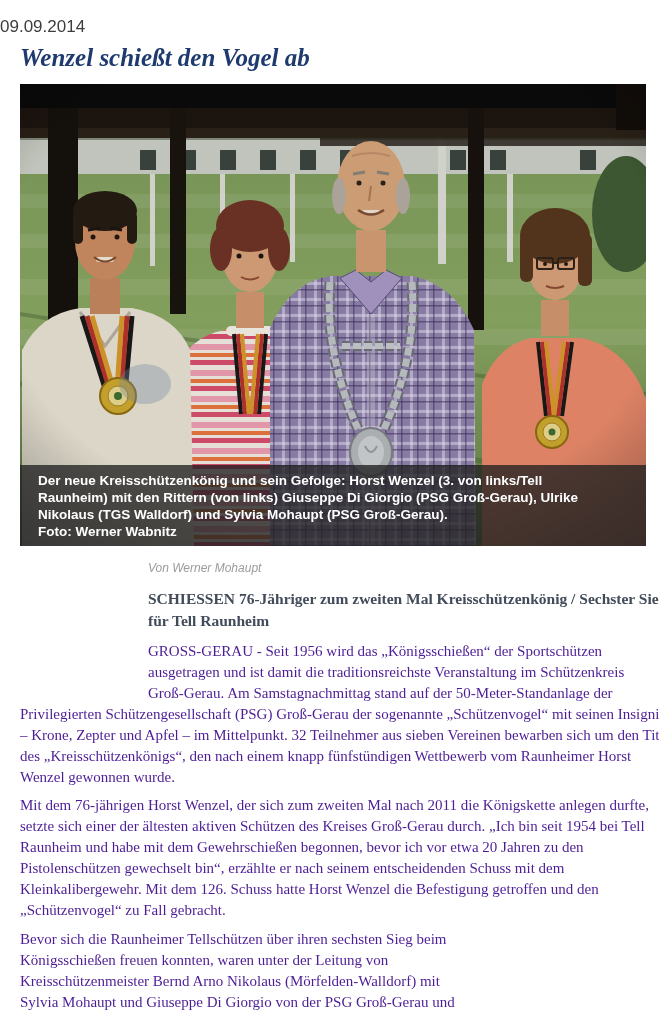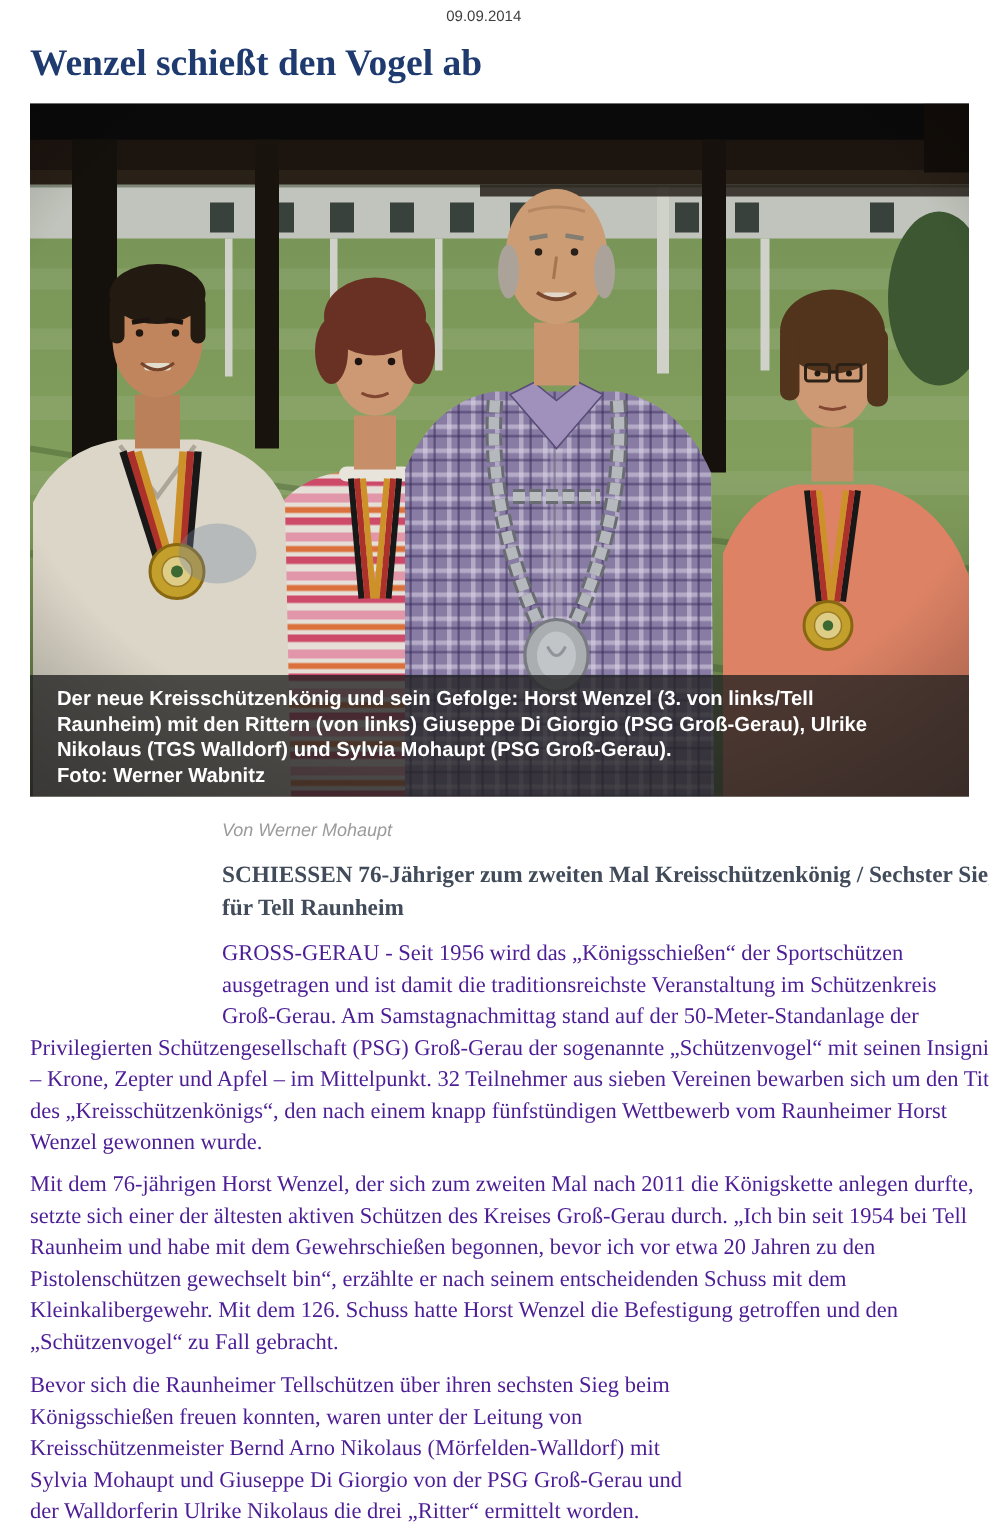--- a/index.html
+++ b/index.html
@@ -4,31 +4,32 @@
 <style>
   html, body { margin:0; padding:0; }
   body {
     width:659px; height:1015px;
     background:#ffffff;
     overflow:hidden;
     position:relative;
     font-family:"Liberation Sans", sans-serif;
   }
   .date-line {
-    text-align:center;
-    margin:5px 14px 0 0;
-    font-size:10px; line-height:13px;
+    text-align:left;
+    margin:20px 14px 0 0;
+    font-size:17px; line-height:13px;
     color:#3d3d3d;
   }
   h1.headline {
     margin:10px 0 0 20px;
     font-family:"Liberation Serif", serif;
     font-weight:bold;
     font-size:25px; line-height:30px;
     color:#1e3a6f;
+    font-style:italic;
   }
   .photo-figure {
     position:relative;
     width:626px; height:462px;
     margin:11px 0 0 20px;
     background:#000;
     overflow:hidden;
   }
   .photo-figure svg { display:block; }
   .photo-caption {

